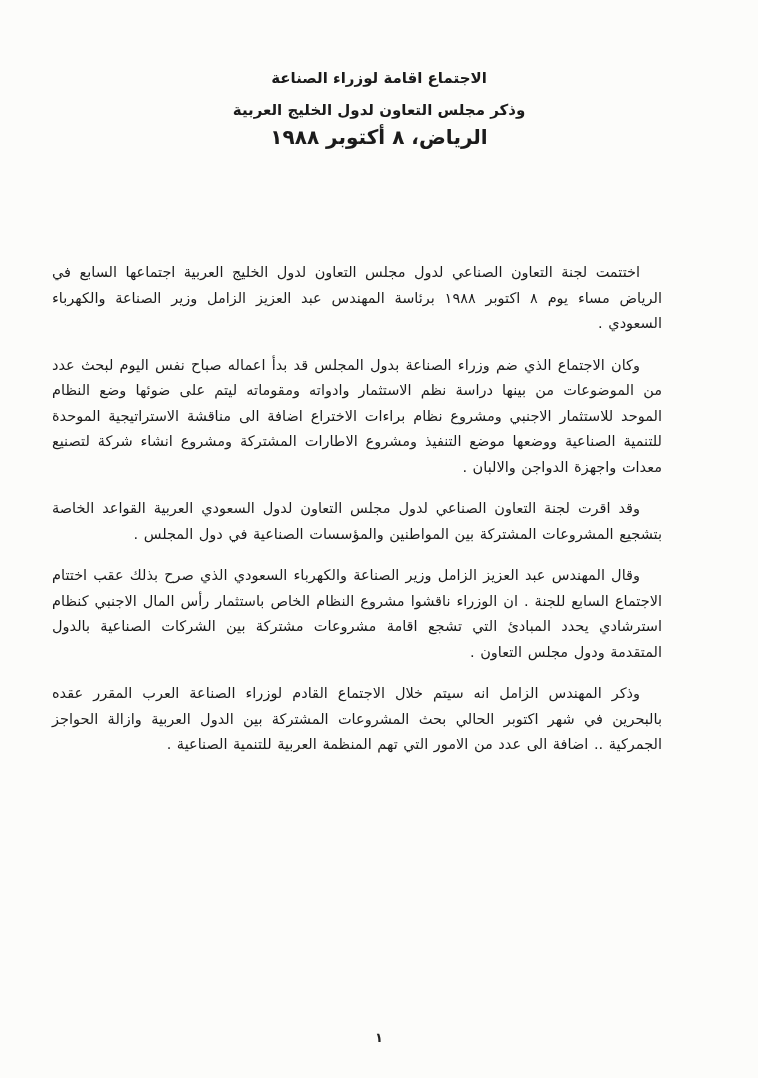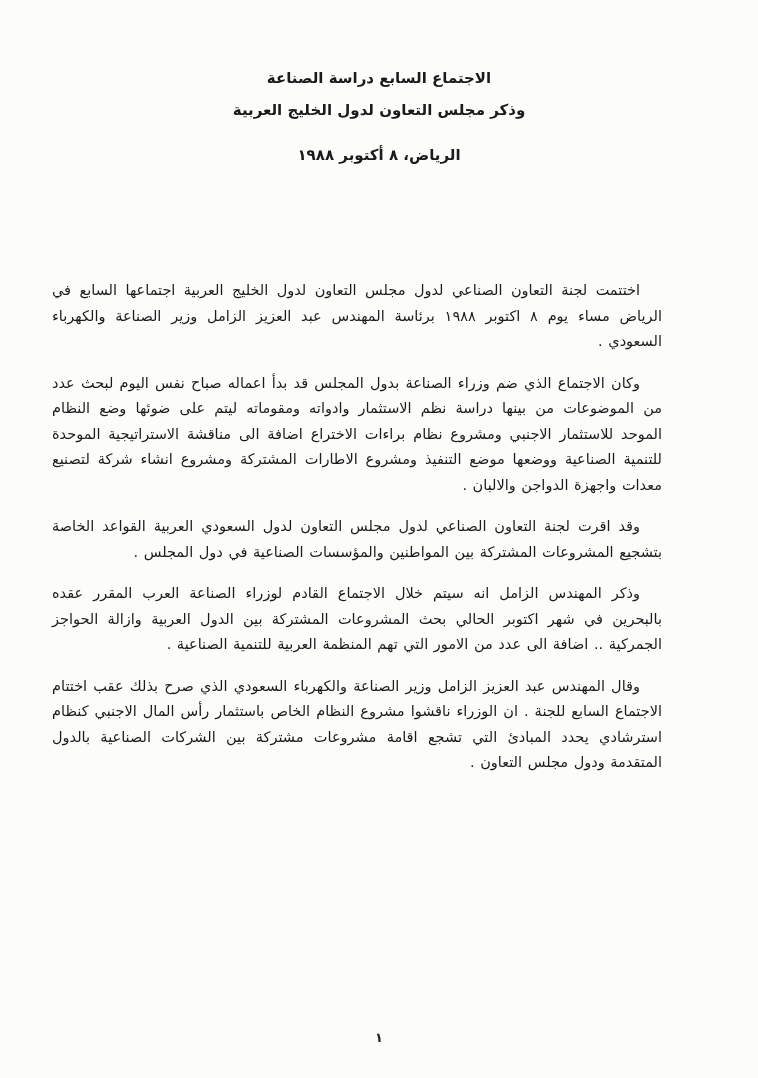--- a/index.html
+++ b/index.html
@@ -25,22 +25,21 @@
     text-align: center;
   }
   .title-line {
     margin: 0;
     font-size: 15px;
     font-weight: bold;
     line-height: 32px;
     letter-spacing: 0.5px;
   }
   .date-line {
-    margin-top: 18px;
-    font-size: 15px;
+    font-size: 20px;
     font-weight: bold;
     line-height: 22px;
     letter-spacing: 0.5px;
   }
   .doc-body {
     margin-top: 112px;
     padding: 0 96px 0 52px;
   }
   .doc-body p {
     margin: 0 0 16px 0;
@@ -62,30 +61,30 @@
     font-weight: bold;
     color: #222;
   }
 </style>
 </head>
 <body>
 
 <div class="page">
 
   <div class="doc-header">
-    <h1 class="title-line">الاجتماع السابع دراسة الصناعة</h1>
+    <h1 class="title-line">الاجتماع اقامة لوزراء الصناعة</h1>
     <h1 class="title-line">وذكر مجلس التعاون لدول الخليج العربية</h1>
     <div class="date-line">الرياض، ٨ أكتوبر ١٩٨٨</div>
   </div>
 
   <div class="doc-body">
     <p>اختتمت لجنة التعاون الصناعي لدول مجلس التعاون لدول الخليج العربية اجتماعها السابع في الرياض مساء يوم ٨ اكتوبر ١٩٨٨ برئاسة المهندس عبد العزيز الزامل وزير الصناعة والكهرباء السعودي .</p>
     <p>وكان الاجتماع الذي ضم وزراء الصناعة بدول المجلس قد بدأ اعماله صباح نفس اليوم لبحث عدد من الموضوعات من بينها دراسة نظم الاستثمار وادواته ومقوماته ليتم على ضوئها وضع النظام الموحد للاستثمار الاجنبي ومشروع نظام براءات الاختراع اضافة الى مناقشة الاستراتيجية الموحدة للتنمية الصناعية ووضعها موضع التنفيذ ومشروع الاطارات المشتركة ومشروع انشاء شركة لتصنيع معدات واجهزة الدواجن والالبان .</p>
     <p>وقد اقرت لجنة التعاون الصناعي لدول مجلس التعاون لدول السعودي العربية القواعد الخاصة بتشجيع المشروعات المشتركة بين المواطنين والمؤسسات الصناعية في دول المجلس .</p>
+    <p>وقال المهندس عبد العزيز الزامل وزير الصناعة والكهرباء السعودي الذي صرح بذلك عقب اختتام الاجتماع السابع للجنة . ان الوزراء ناقشوا مشروع النظام الخاص باستثمار رأس المال الاجنبي كنظام استرشادي يحدد المبادئ التي تشجع اقامة مشروعات مشتركة بين الشركات الصناعية بالدول المتقدمة ودول مجلس التعاون .</p>
     <p>وذكر المهندس الزامل انه سيتم خلال الاجتماع القادم لوزراء الصناعة العرب المقرر عقده بالبحرين في شهر اكتوبر الحالي بحث المشروعات المشتركة بين الدول العربية وازالة الحواجز الجمركية .. اضافة الى عدد من الامور التي تهم المنظمة العربية للتنمية الصناعية .</p>
-    <p>وقال المهندس عبد العزيز الزامل وزير الصناعة والكهرباء السعودي الذي صرح بذلك عقب اختتام الاجتماع السابع للجنة . ان الوزراء ناقشوا مشروع النظام الخاص باستثمار رأس المال الاجنبي كنظام استرشادي يحدد المبادئ التي تشجع اقامة مشروعات مشتركة بين الشركات الصناعية بالدول المتقدمة ودول مجلس التعاون .</p>
   </div>
 
   <div class="doc-footer">
     <span class="page-number">١</span>
   </div>
 
 </div>
 
 </body></html>

